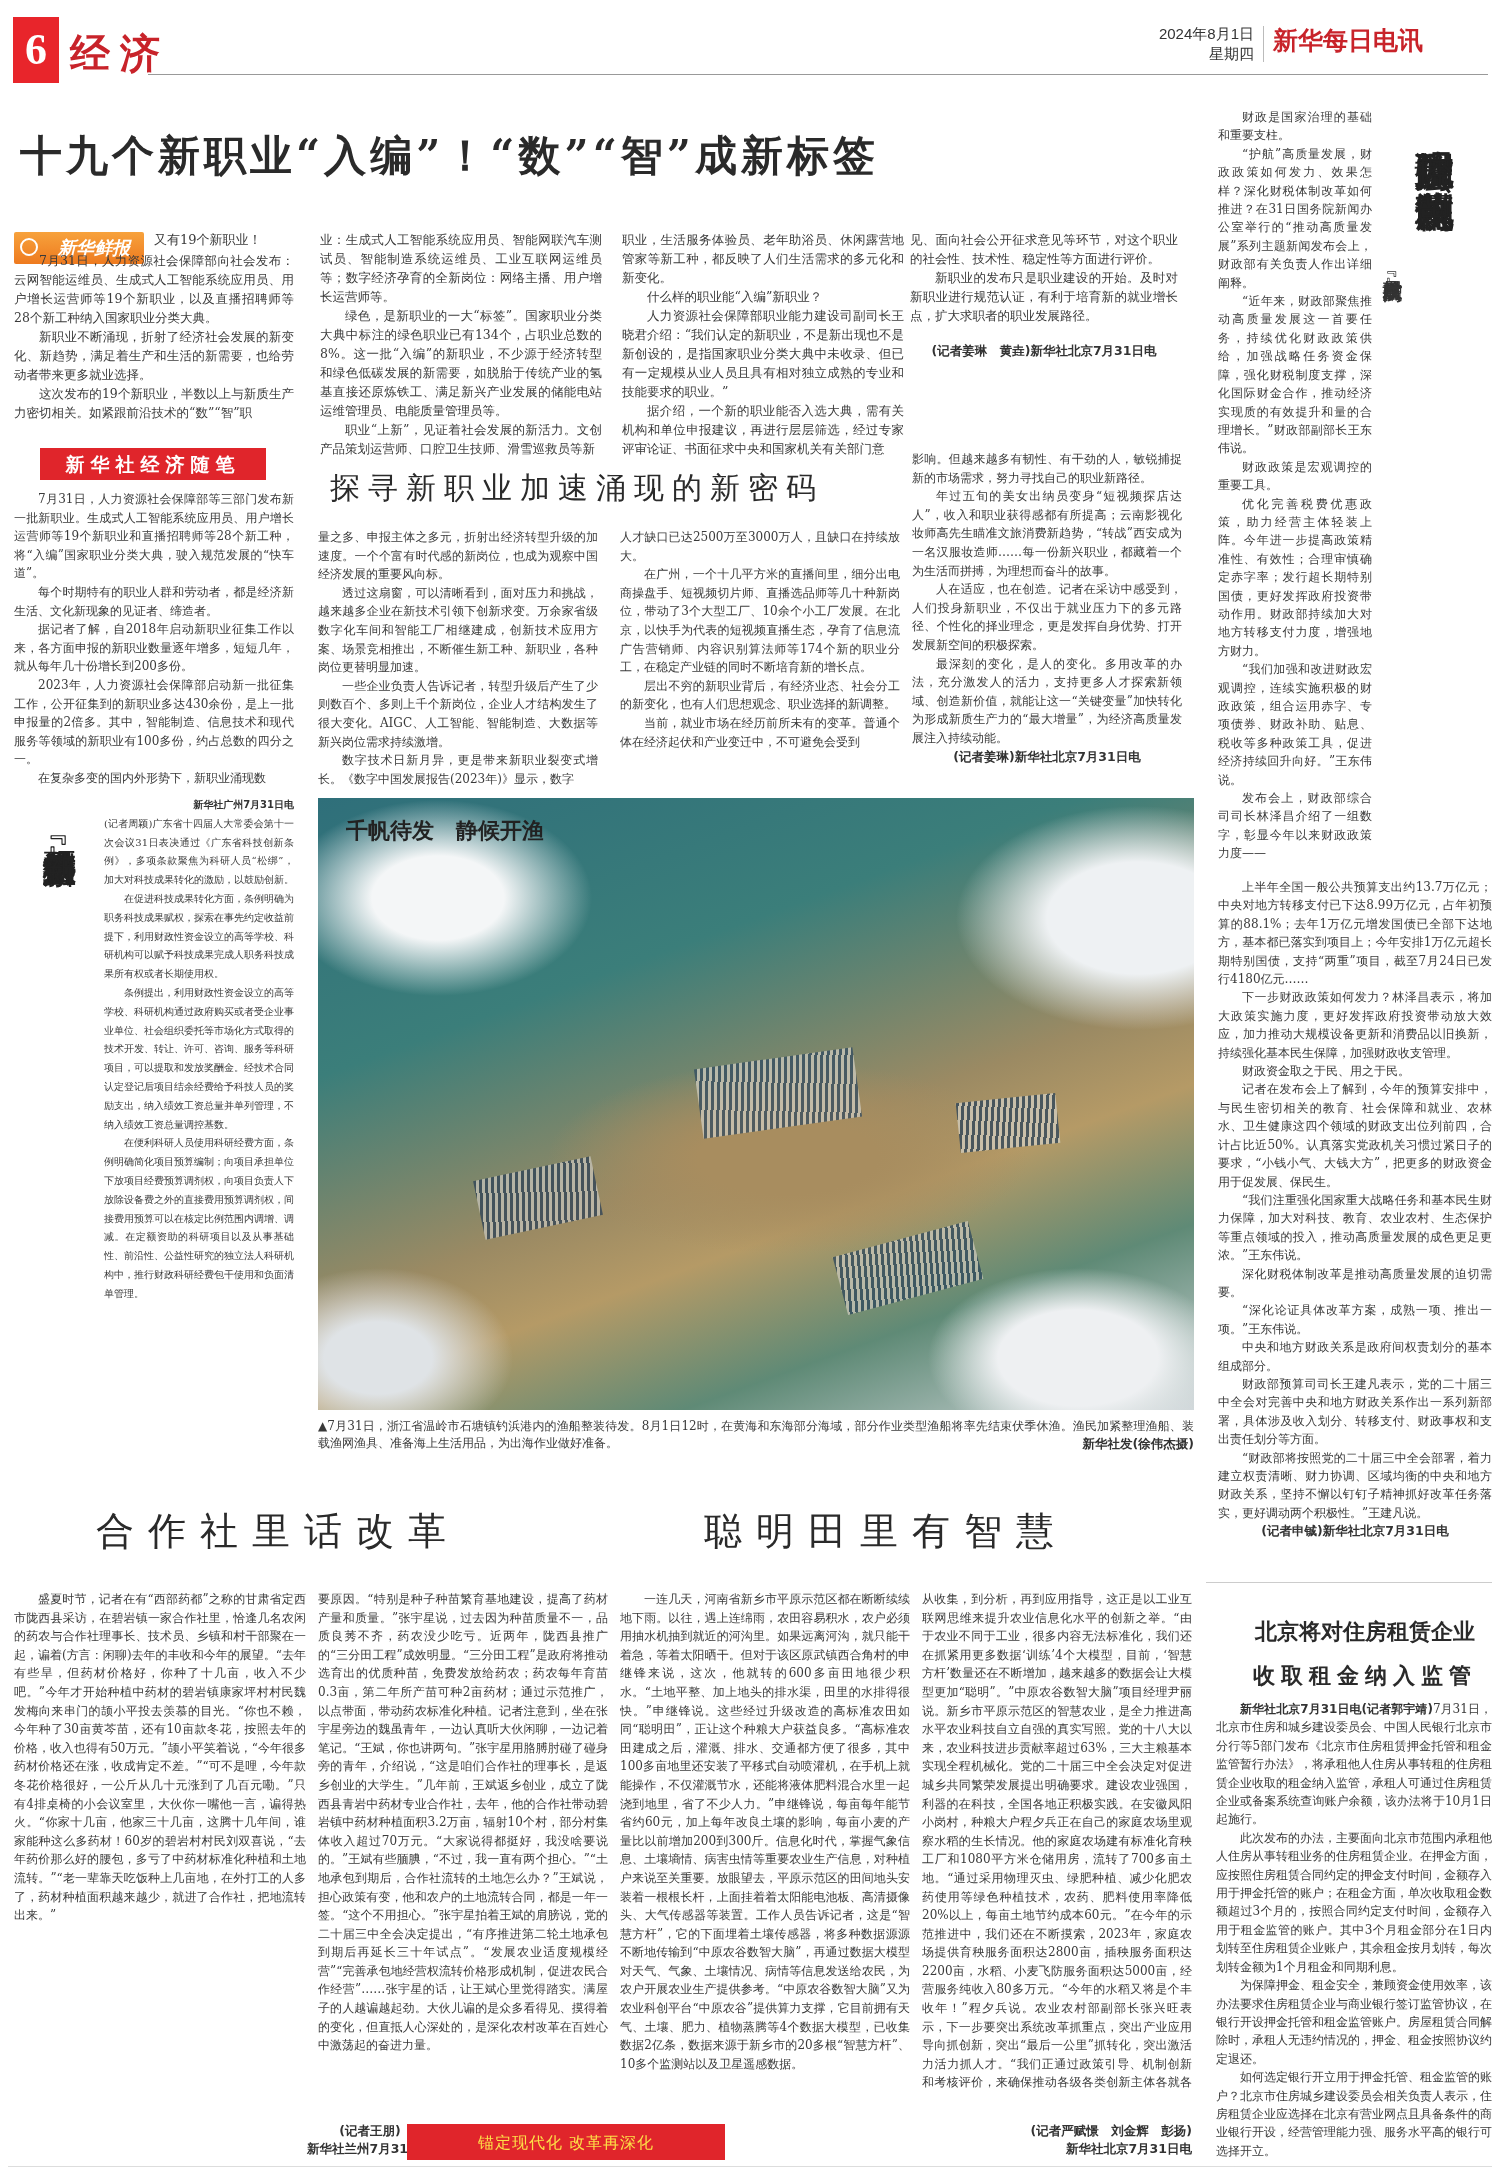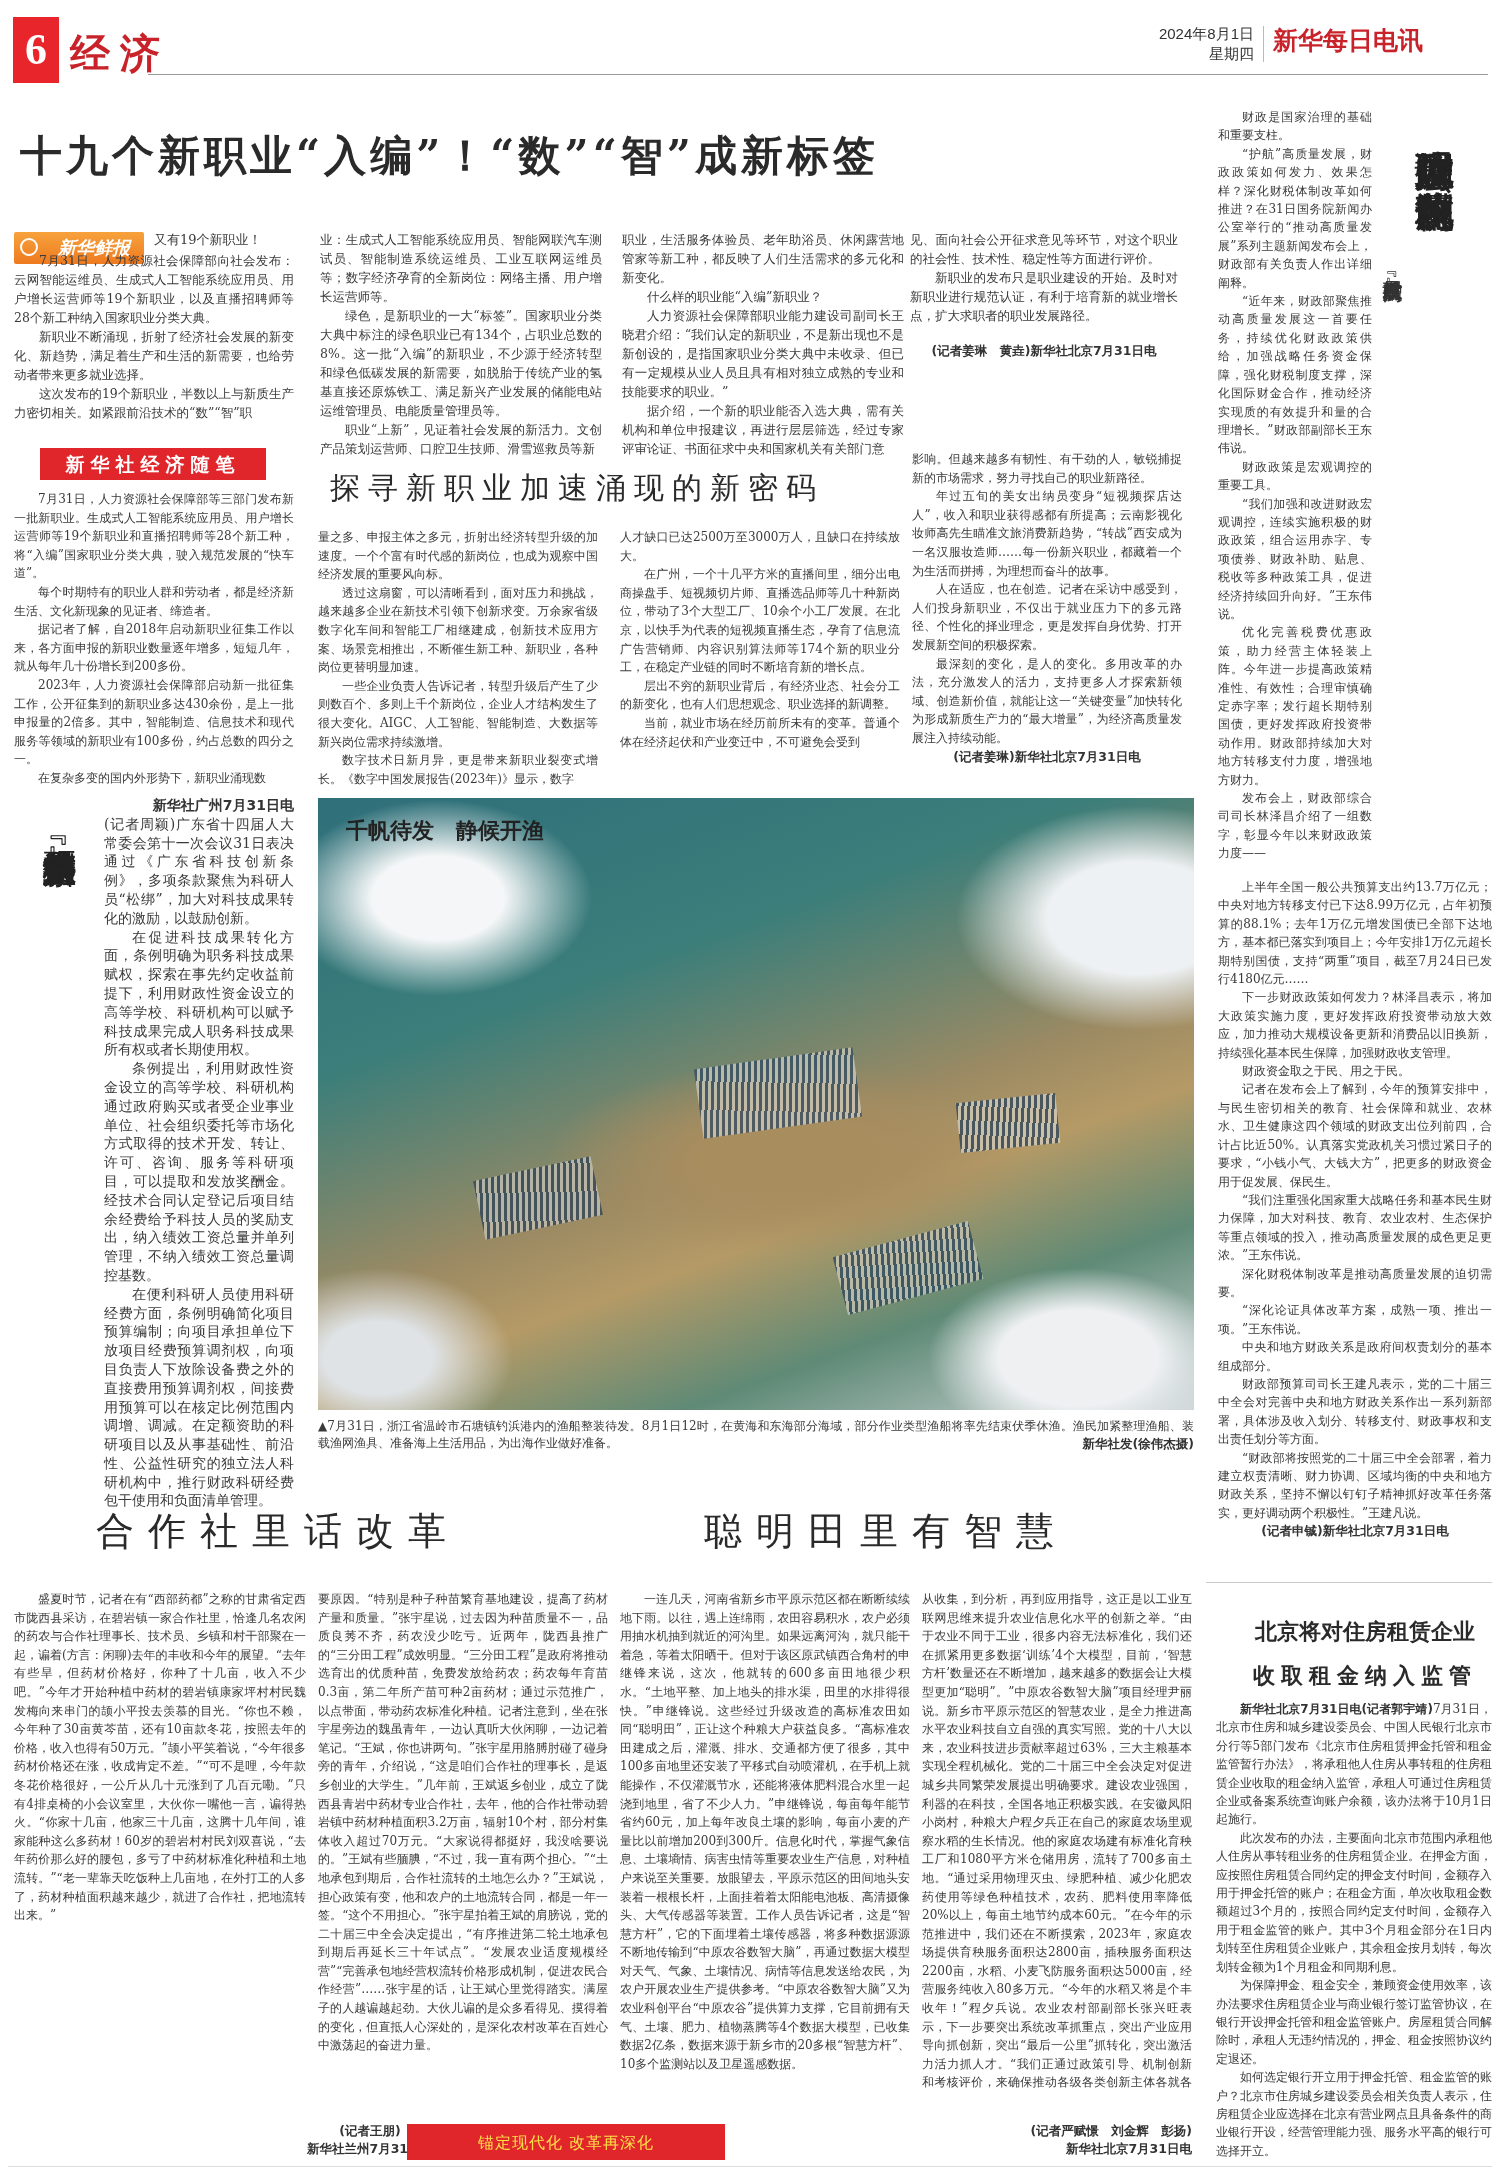--- a/index.html
+++ b/index.html
@@ -58,22 +58,22 @@
   <div class="sig" style="text-align:center; margin-top:16px;">(记者姜琳　黄垚)新华社北京7月31日电</div>
 </div>
 
 <div class="abs vert headline" style="left:1412px; top:120px; height:760px; font-size:40px; line-height:46px; font-weight:normal; color:#222;">加强财政宏观调控　深化财税体制改革</div>
 <div class="abs vert" style="left:1380px; top:265px; font-size:20px; color:#333; font-family:'DejaVu Sans',sans-serif;">财政『护航』高质量发展</div>
 <div class="abs txt" style="left:1218px; top:108px; width:154px; font-size:12px; line-height:18.4px;">
   <p>财政是国家治理的基础和重要支柱。</p>
   <p>“护航”高质量发展，财政政策如何发力、效果怎样？深化财税体制改革如何推进？在31日国务院新闻办公室举行的“推动高质量发展”系列主题新闻发布会上，财政部有关负责人作出详细阐释。</p>
   <p>“近年来，财政部聚焦推动高质量发展这一首要任务，持续优化财政政策供给，加强战略任务资金保障，强化财税制度支撑，深化国际财金合作，推动经济实现质的有效提升和量的合理增长。”财政部副部长王东伟说。</p>
   <p>财政政策是宏观调控的重要工具。</p>
+  <p>优化完善税费优惠政策，助力经营主体轻装上阵。今年进一步提高政策精准性、有效性；合理审慎确定赤字率；发行超长期特别国债，更好发挥政府投资带动作用。财政部持续加大对地方转移支付力度，增强地方财力。</p>
   <p>“我们加强和改进财政宏观调控，连续实施积极的财政政策，组合运用赤字、专项债券、财政补助、贴息、税收等多种政策工具，促进经济持续回升向好。”王东伟说。</p>
-  <p>优化完善税费优惠政策，助力经营主体轻装上阵。今年进一步提高政策精准性、有效性；合理审慎确定赤字率；发行超长期特别国债，更好发挥政府投资带动作用。财政部持续加大对地方转移支付力度，增强地方财力。</p>
   <p>发布会上，财政部综合司司长林泽昌介绍了一组数字，彰显今年以来财政政策力度——</p>
 </div>
 <div class="abs txt" style="left:1218px; top:878px; width:274px; font-size:12px; line-height:18.4px;">
   <p>上半年全国一般公共预算支出约13.7万亿元；中央对地方转移支付已下达8.99万亿元，占年初预算的88.1%；去年1万亿元增发国债已全部下达地方，基本都已落实到项目上；今年安排1万亿元超长期特别国债，支持“两重”项目，截至7月24日已发行4180亿元……</p>
   <p>下一步财政政策如何发力？林泽昌表示，将加大政策实施力度，更好发挥政府投资带动放大效应，加力推动大规模设备更新和消费品以旧换新，持续强化基本民生保障，加强财政收支管理。</p>
   <p>财政资金取之于民、用之于民。</p>
   <p>记者在发布会上了解到，今年的预算安排中，与民生密切相关的教育、社会保障和就业、农林水、卫生健康这四个领域的财政支出位列前四，合计占比近50%。认真落实党政机关习惯过紧日子的要求，“小钱小气、大钱大方”，把更多的财政资金用于促发展、保民生。</p>
   <p>“我们注重强化国家重大战略任务和基本民生财力保障，加大对科技、教育、农业农村、生态保护等重点领域的投入，推动高质量发展的成色更足更浓。”王东伟说。</p>
   <p>深化财税体制改革是推动高质量发展的迫切需要。</p>
   <p>“深化论证具体改革方案，成熟一项、推出一项。”王东伟说。</p>
@@ -106,21 +106,21 @@
 </div>
 <div class="abs txt" style="left:912px; top:450px; width:270px; font-size:12px; line-height:18.6px;">
   <p class="noind">影响。但越来越多有韧性、有干劲的人，敏锐捕捉新的市场需求，努力寻找自己的职业新路径。</p>
   <p>年过五旬的美女出纳员变身“短视频探店达人”，收入和职业获得感都有所提高；云南影视化妆师高先生瞄准文旅消费新趋势，“转战”西安成为一名汉服妆造师……每一份新兴职业，都藏着一个为生活而拼搏，为理想而奋斗的故事。</p>
   <p>人在适应，也在创造。记者在采访中感受到，人们投身新职业，不仅出于就业压力下的多元路径、个性化的择业理念，更是发挥自身优势、打开发展新空间的积极探索。</p>
   <p>最深刻的变化，是人的变化。多用改革的办法，充分激发人的活力，支持更多人才探索新领域、创造新价值，就能让这一“关键变量”加快转化为形成新质生产力的“最大增量”，为经济高质量发展注入持续动能。</p>
   <div class="sig" style="text-align:center;">(记者姜琳)新华社北京7月31日电</div>
 </div>
 
 <div class="abs vert headline" style="left:40px; top:825px; height:600px; font-size:34px; line-height:40px; font-weight:normal; color:#222;">广东立法为科研人员『松绑』支持创新</div>
-<div class="abs txt" style="left:104px; top:796px; width:190px; font-size:14px; line-height:18.8px;">
+<div class="abs txt" style="left:104px; top:796px; width:190px; font-size:10px; line-height:18.8px;">
   <div class="dateline" style="text-align:right;">新华社广州7月31日电</div>
   <p class="noind">(记者周颖)广东省十四届人大常委会第十一次会议31日表决通过《广东省科技创新条例》，多项条款聚焦为科研人员“松绑”，加大对科技成果转化的激励，以鼓励创新。</p>
   <p>在促进科技成果转化方面，条例明确为职务科技成果赋权，探索在事先约定收益前提下，利用财政性资金设立的高等学校、科研机构可以赋予科技成果完成人职务科技成果所有权或者长期使用权。</p>
   <p>条例提出，利用财政性资金设立的高等学校、科研机构通过政府购买或者受企业事业单位、社会组织委托等市场化方式取得的技术开发、转让、许可、咨询、服务等科研项目，可以提取和发放奖酬金。经技术合同认定登记后项目结余经费给予科技人员的奖励支出，纳入绩效工资总量并单列管理，不纳入绩效工资总量调控基数。</p>
   <p>在便利科研人员使用科研经费方面，条例明确简化项目预算编制；向项目承担单位下放项目经费预算调剂权，向项目负责人下放除设备费之外的直接费用预算调剂权，间接费用预算可以在核定比例范围内调增、调减。在定额资助的科研项目以及从事基础性、前沿性、公益性研究的独立法人科研机构中，推行财政科研经费包干使用和负面清单管理。</p>
 </div>
 
 <div class="abs" style="left:318px; top:798px; width:876px; height:612px; overflow:hidden;
   background:
     radial-gradient(ellipse 220px 140px at 120px 100px, #f4f6f7 30%, rgba(244,246,247,0) 70%),

